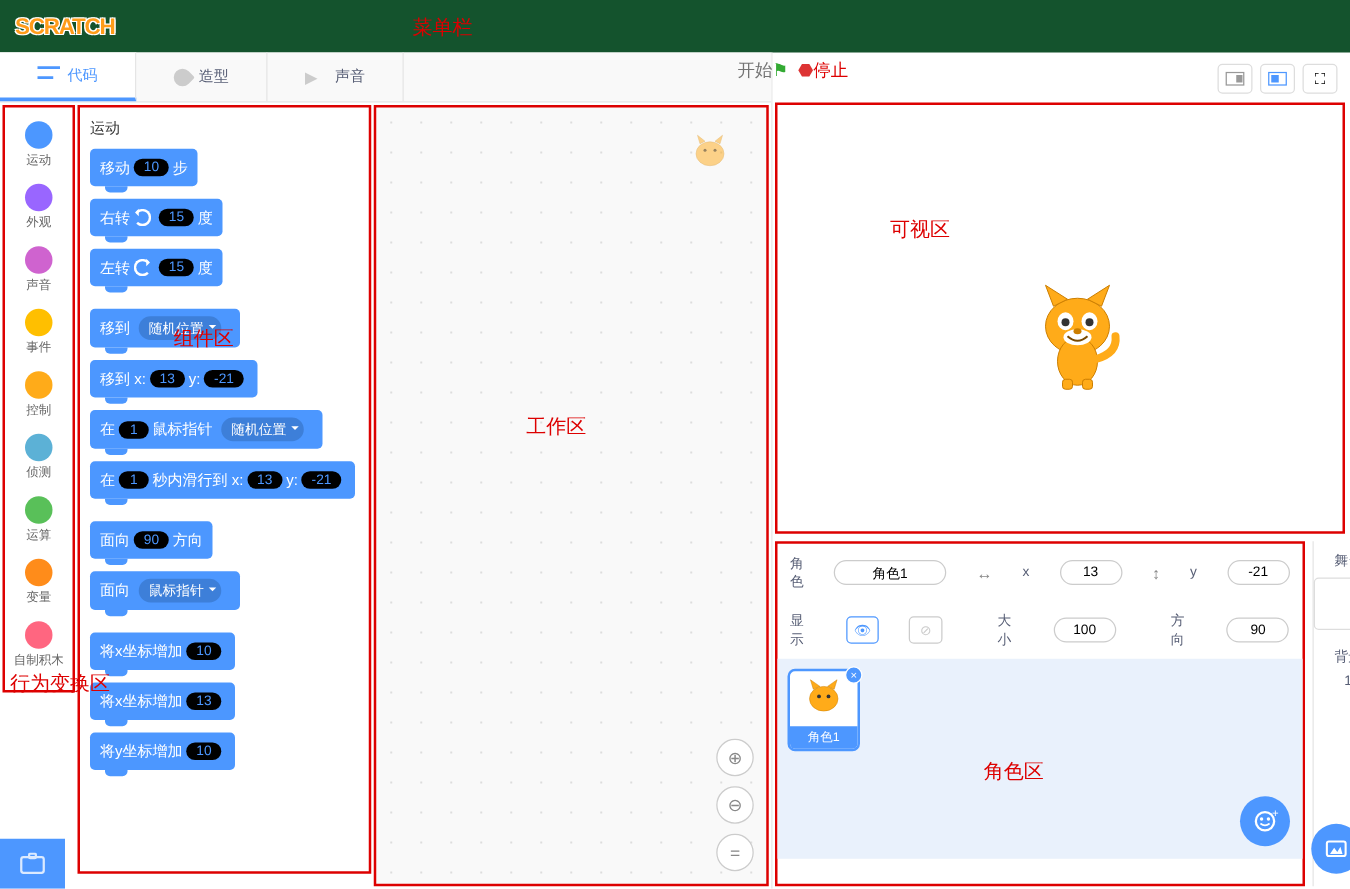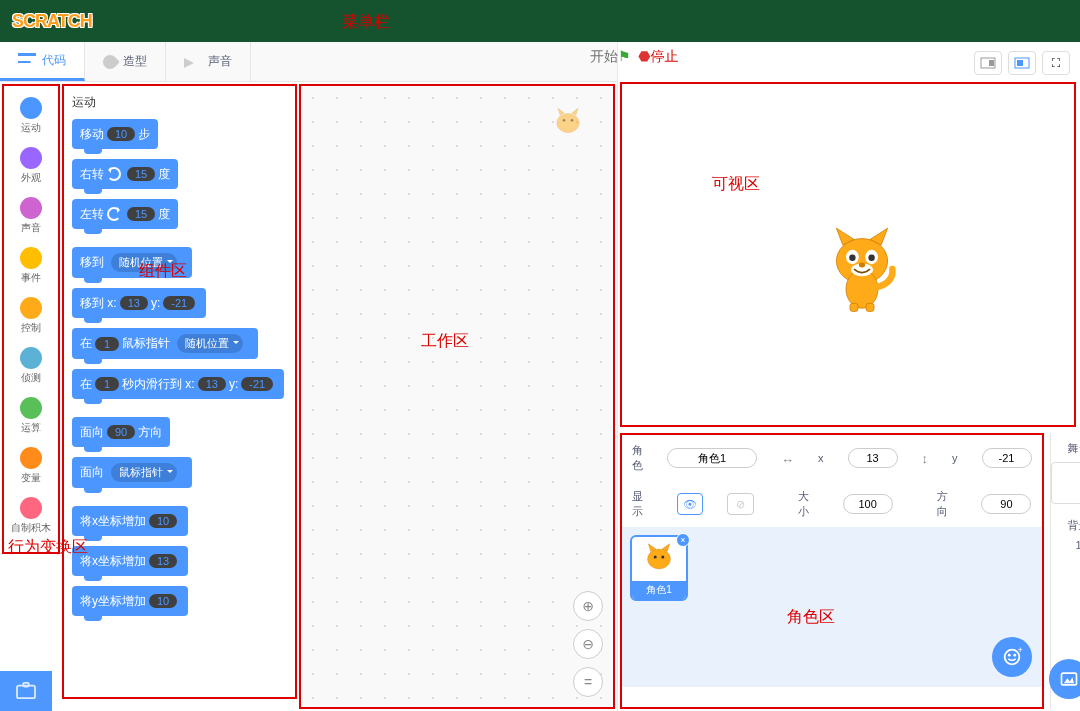--- a/index.html
+++ b/index.html
@@ -9,36 +9,36 @@
 .menu-section{display:flex;align-items:center;padding:0 5px;border:2px solid #d00;height:38px}
 .globe{width:18px;height:18px;border:2px solid #fff;border-radius:50%;position:relative;margin-right:4px}
 .globe:before{content:"";position:absolute;left:6px;top:-2px;width:2px;height:18px;background:#fff}
 .globe:after{content:"";position:absolute;left:-2px;top:6px;width:18px;height:2px;background:#fff}
 .caret{display:inline-block;border:4px solid transparent;border-top-color:#fff;margin:5px 15px 0 2px}
 .menu-item{color:#fff;margin:0 12px;font-size:13px;cursor:pointer}
 .bulb{width:14px;height:14px;border:2px solid #fff;border-radius:50% 50% 40% 40%;margin-right:6px;margin-left:10px}
 .body-area{display:flex;height:669px}
 .left-col{width:618px;display:flex;flex-direction:column;border-right:1px solid #e8e8e8}
 .tabs{height:40px;display:flex;border-bottom:1px solid #e5e5e5;background:#f9f9f9}
-.tab{padding:0 18px;display:flex;align-items:center;font-size:12px;color:#575e75;cursor:pointer;border-right:1px solid #e5e5e5}
+.tab{padding:0 30px;display:flex;align-items:center;font-size:12px;color:#575e75;cursor:pointer;border-right:1px solid #e5e5e5}
 .tab.active{background:#fff;color:#4d97ff;border-bottom:3px solid #4d97ff}
 .tab-icon{width:18px;height:14px;margin-right:6px}
 .code-icon{background:linear-gradient(#4d97ff 50%,transparent 50%) 0 0/100% 5px,linear-gradient(#4d97ff 50%,transparent 50%) 0 8px/70% 5px;background-repeat:no-repeat}
 .brush-icon{background:#ccc;width:14px;height:14px;border-radius:50% 10% 50% 50%;transform:rotate(45deg)}
 .sound-icon{border-left:10px solid #ccc;border-top:5px solid transparent;border-bottom:5px solid transparent;height:0;margin-top:2px}
 .editor-row{flex:1;display:flex;overflow:hidden}
 .category-col{width:58px;background:#fff;border-right:1px solid #e5e5e5;border:2px solid #d00;margin:2px;padding-top:5px;height:470px}
 .cat-item{text-align:center;padding:6px 0;cursor:pointer}
 .cat-dot{width:22px;height:22px;border-radius:50%;margin:0 auto 2px}
 .cat-label{font-size:10px;color:#666}
 .palette{width:235px;background:#fff;border:2px solid #d00;margin:2px 0;padding:8px;overflow:hidden;height:615px;position:relative}
 .palette-title{font-size:12px;color:#333;margin-bottom:8px;font-weight:500}
 .block{background:#4c97ff;color:#fff;border-radius:4px;padding:6px 8px;margin-bottom:10px;display:inline-flex;align-items:center;font-size:12px;position:relative;min-height:30px}
 .block:before{content:"";position:absolute;bottom:-5px;left:12px;width:18px;height:5px;background:#4c97ff;border-radius:0 0 4px 4px}
-.pill{background:#404040;color:#4c97ff;border-radius:12px;padding:1px 8px;margin:0 3px;font-size:11px;min-width:24px;text-align:center;display:inline-block}
+.pill{background:#000000;color:#4c97ff;border-radius:12px;padding:1px 8px;margin:0 3px;font-size:11px;min-width:24px;text-align:center;display:inline-block}
 .dd{background:#3d7fd9;border-radius:12px;padding:2px 14px 2px 8px;margin:0 7px;font-size:11px;position:relative}
 .dd:after{content:"";position:absolute;right:4px;top:7px;border:3px solid transparent;border-top-color:#fff}
 .rot{display:inline-block;width:14px;height:14px;border:2px solid #fff;border-left-color:transparent;border-radius:50%;margin:0 3px;position:relative}
 .rot:after{content:"";position:absolute;top:-2px;left:-4px;border:3px solid transparent;border-right-color:#fff}
 .workspace{flex:1;background:#f9f9f9;border:2px solid #d00;margin:2px;position:relative;background-image:radial-gradient(#ddd 1px,transparent 1px);background-size:24px 24px}
 .ws-controls{position:absolute;right:10px;bottom:10px}
 .ws-btn{width:30px;height:30px;border:1px solid #ccc;border-radius:50%;background:#fff;margin-top:8px;display:flex;align-items:center;justify-content:center;color:#888;font-size:14px;cursor:pointer}
 .cat-sprite{position:absolute;top:15px;right:25px;width:40px;height:40px}
 .right-col{width:462px;display:flex;flex-direction:column;padding:2px}
 .stage-header{height:38px;display:flex;align-items:center;justify-content:flex-end;padding:0 8px;gap:6px}
@@ -67,21 +67,21 @@
 .cat-svg{fill:#ffab19;stroke:#cc7e00;stroke-width:1}
 .xy-icon{font-size:13px;color:#888}
 </style>
 </head>
 <body>
 
 <div class="menubar">
   <span class="logo">SCRATCH</span>
 </div>
 
-<div class="ann" style="top:12px;left:342px">菜单栏</div>
+<div class="ann" style="top:12px;left:330px">菜单栏</div>
 <div class="flag-stop">
   <span style="color:#737373">开始</span><span style="color:#3a3">⚑</span>
   &nbsp;<span style="color:#d33">⬣</span><span style="color:#d00">停止</span>
 </div>
 
 <div class="body-area">
 <div class="left-col">
   <div class="tabs">
     <div class="tab active">
           <span class="tab-icon code-icon"></span>

